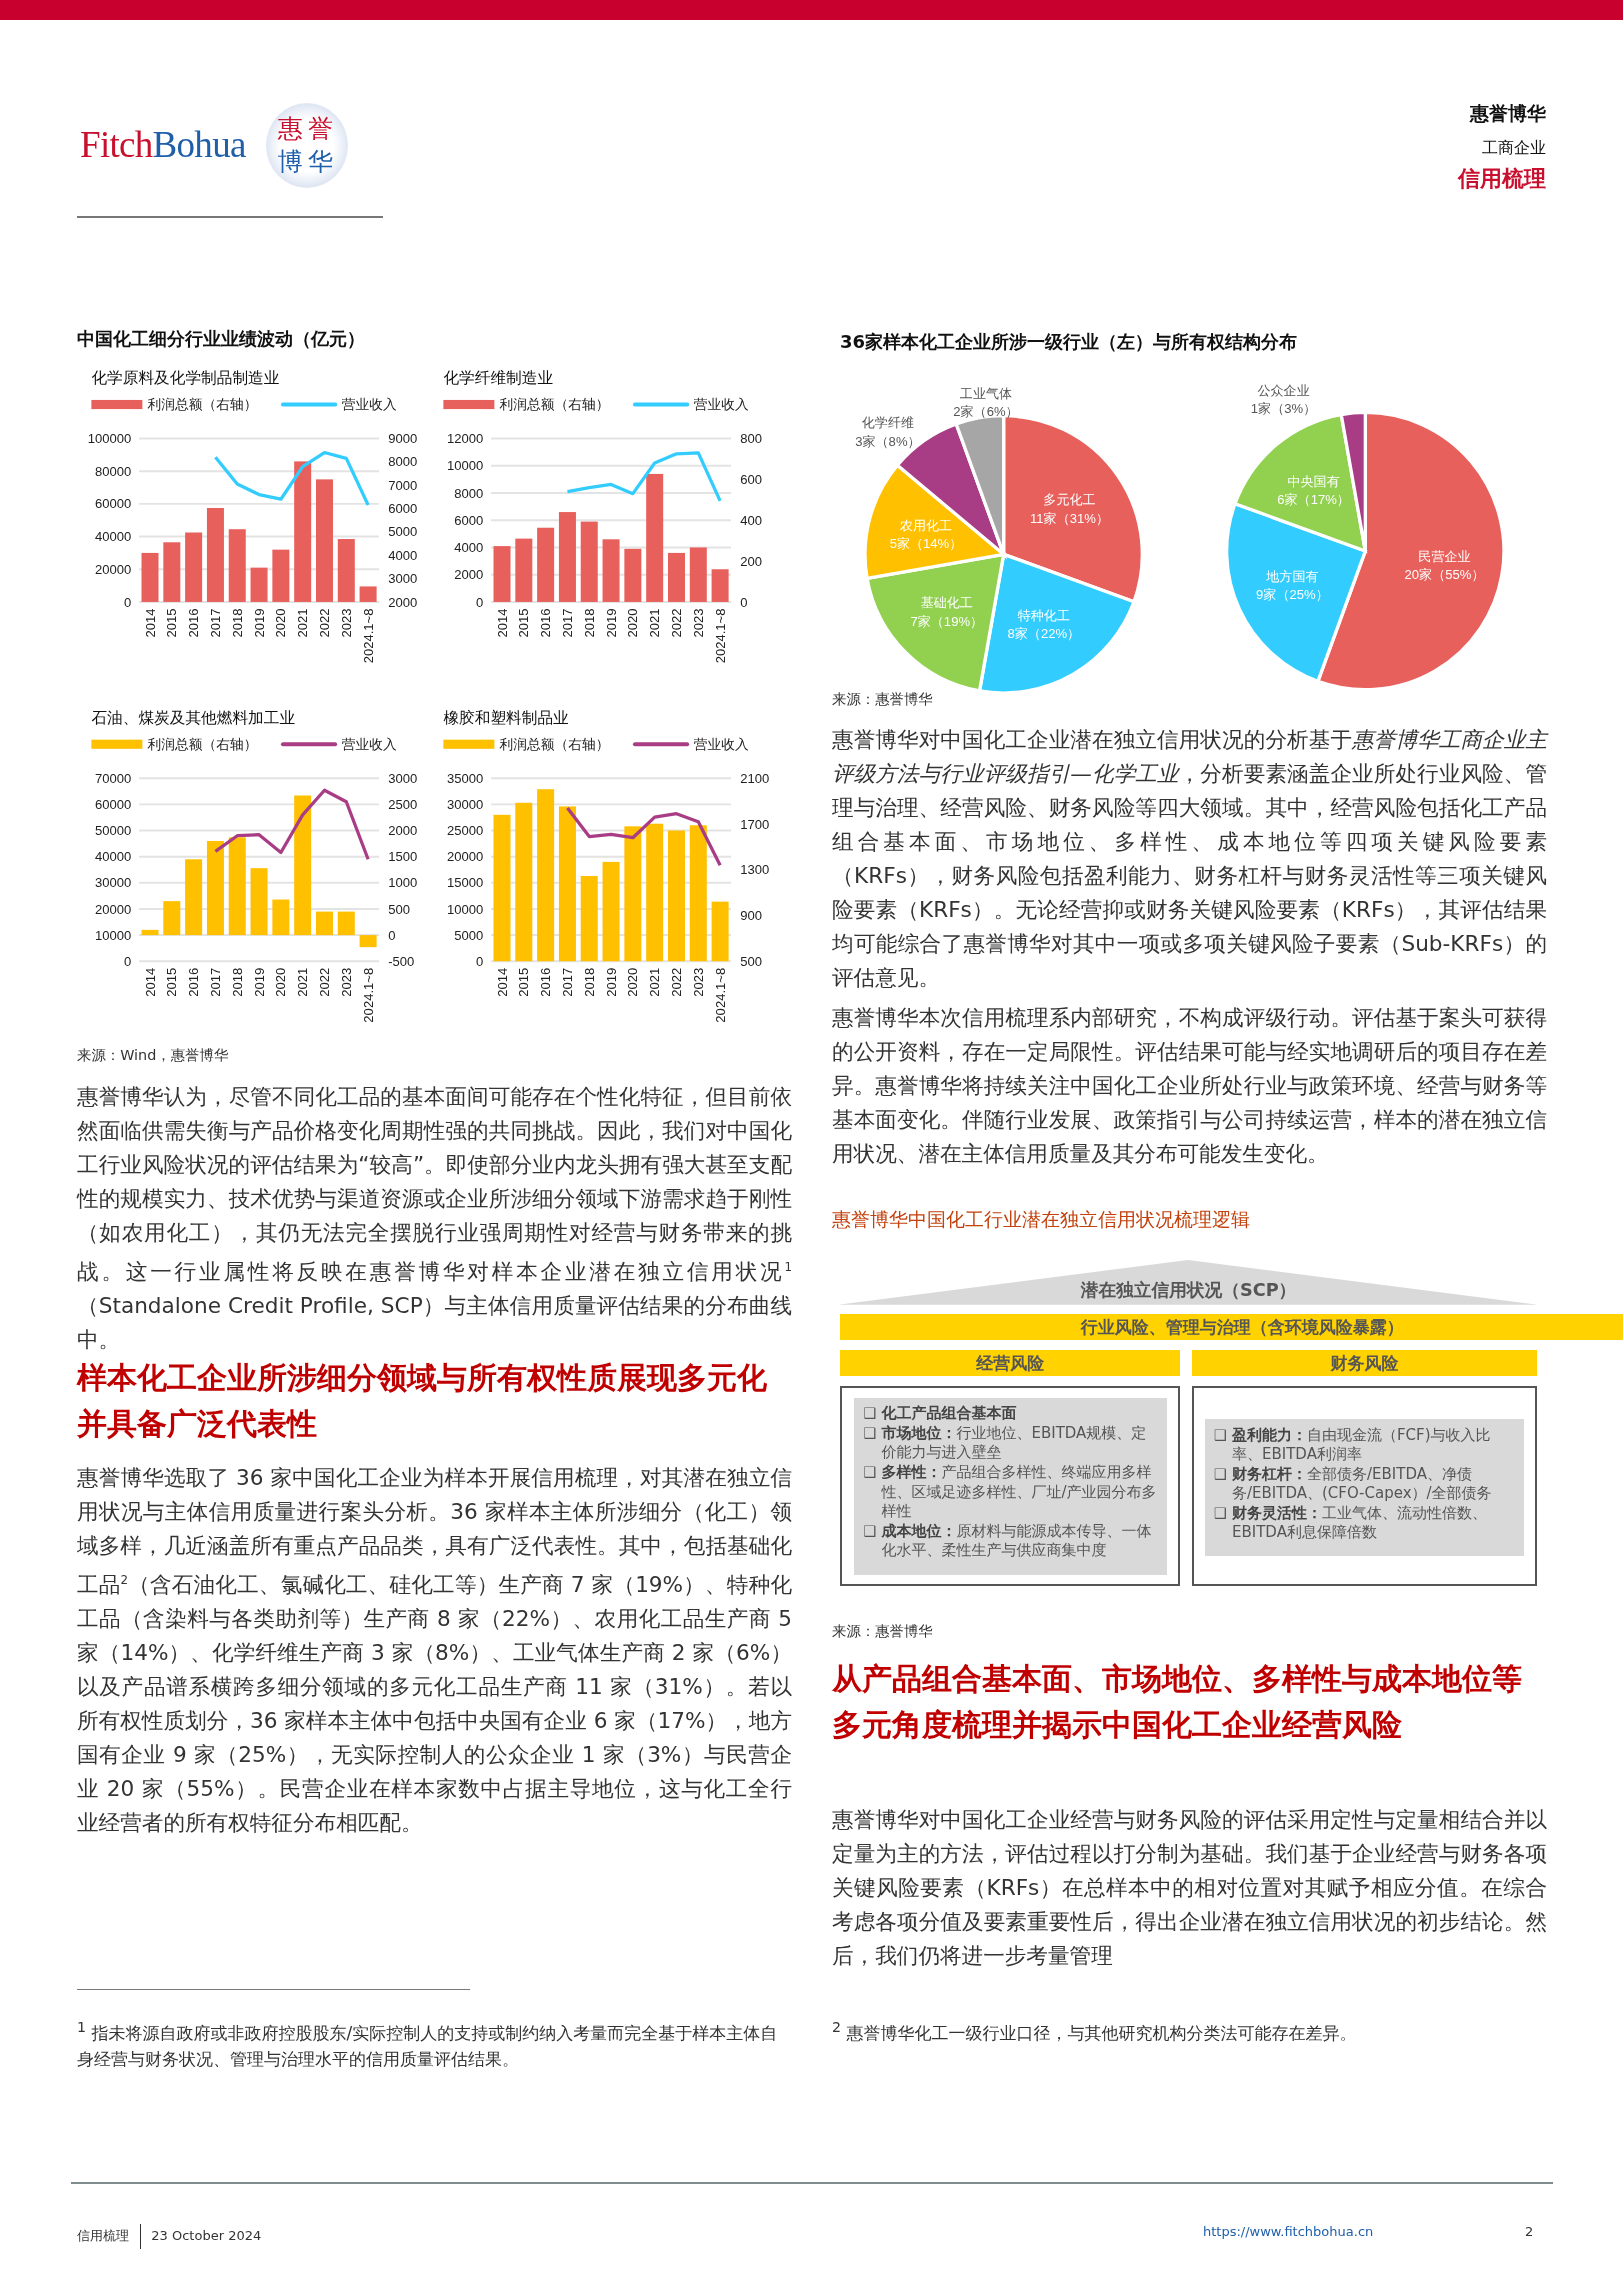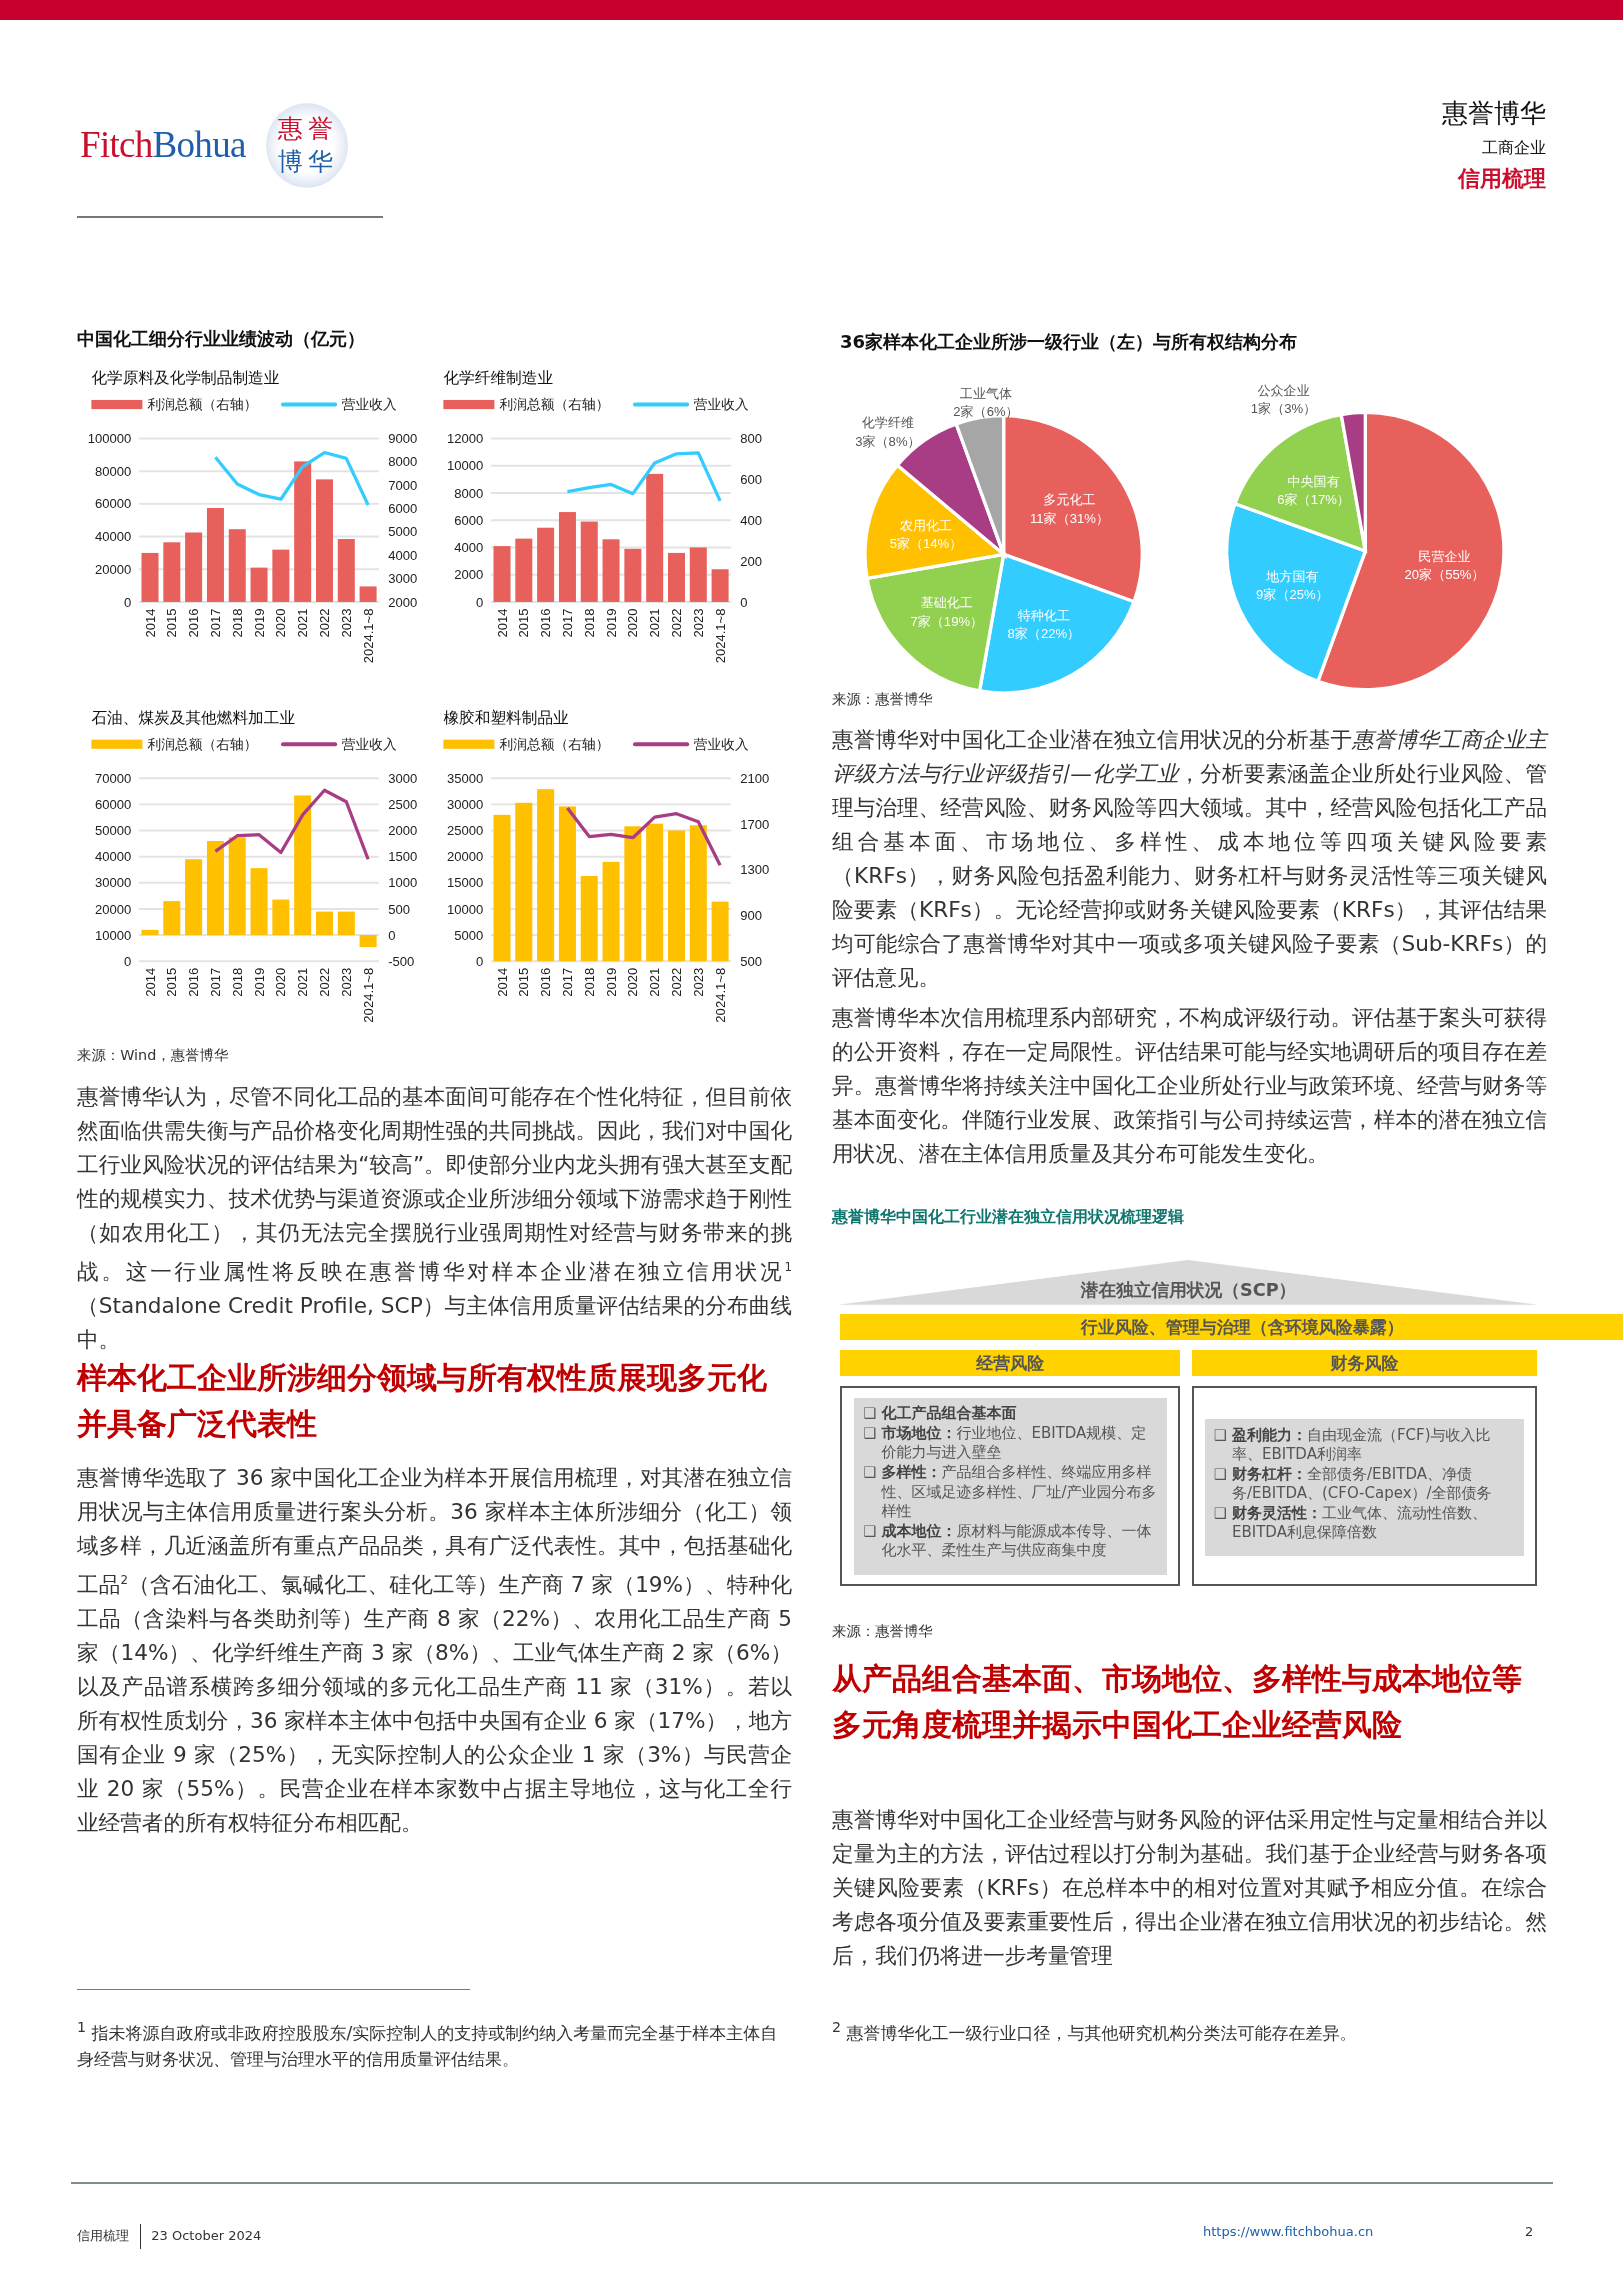--- a/index.html
+++ b/index.html
@@ -6,32 +6,32 @@
   html, body { width: 1623px; height: 2295px; background: #fff; }
   body { position: relative; font-family: "DejaVu Sans", "Liberation Sans", sans-serif; color: #222; overflow: hidden; }
   .topbar { position: absolute; left: 0; top: 0; width: 1623px; height: 19.6px; background: #C8002D; }
   .logo { position: absolute; left: 80px; top: 103px; width: 275px; height: 85px; }
   .logo .fitch { position: absolute; left: 0; top: 19.6px; font-family: "Liberation Serif", serif; font-size: 37px; color: #C8102E; letter-spacing: -0.7px; }
   .logo .bohua { color: #1F5FAA; }
   .logo .seal { position: absolute; left: 186px; top: 0; width: 82px; height: 85px; border-radius: 50%; background: radial-gradient(circle, #fff 45%, #dfe6f3 70%, #fff 80%); }
   .logo .seal span { position: absolute; font-family: "DejaVu Serif", serif; font-size: 25px; }
   .logo-rule { position: absolute; left: 77px; top: 216px; width: 306px; height: 2px; background: #777; }
   .brand { position: absolute; right: 77px; top: 95px; text-align: right; }
-  .brand .b1 { font-size: 26px; font-weight: normal; color: #111; line-height: 37px; }
+  .brand .b1 { font-size: 19px; font-weight: bold; color: #111; line-height: 37px; }
   .brand .b2 { font-size: 16px; color: #111; line-height: 31px; }
   .brand .b3 { font-size: 22px; color: #C8102E; font-weight: bold; line-height: 31px; }
 
   .col-left { position: absolute; left: 77px; width: 715px; }
   .col-right { position: absolute; left: 832px; width: 715px; }
   .fig-title { font-size: 18px; font-weight: bold; color: #111; }
   .source { font-size: 14.4px; color: #333; }
   .para { font-size: 21.6px; line-height: 34px; color: #333; text-align: justify; }
   .para sup { font-size: 11.8px; }
   .h-red { font-size: 30px; line-height: 46px; font-weight: bold; color: #C00000; }
-  .h-black { font-size: 16px; font-weight: bold; color: #0f766e; }
+  .h-black { font-size: 19px; font-weight: normal; color: #c2410c; }
 
   .chart { position: absolute; }
   .chart svg text { font-family: "Liberation Sans", sans-serif; }
 
   .scp { position: absolute; left: 835px; top: 1260px; width: 707px; height: 330px; }
   .roof { position: absolute; left: 3.3px; top: 0; width: 700px; height: 46px; }
   .band { position: absolute; background: #FFD200; color: #555; font-weight: bold; font-size: 17px; text-align: center; }
   .box { position: absolute; border: 2px solid #555; background: #fff; }
   .box .inner { position: absolute; background: #d9d9d9; padding: 6.5px 9.2px; font-size: 15px; line-height: 19.6px; color: #555; }
   .box .inner b { color: #444; }

